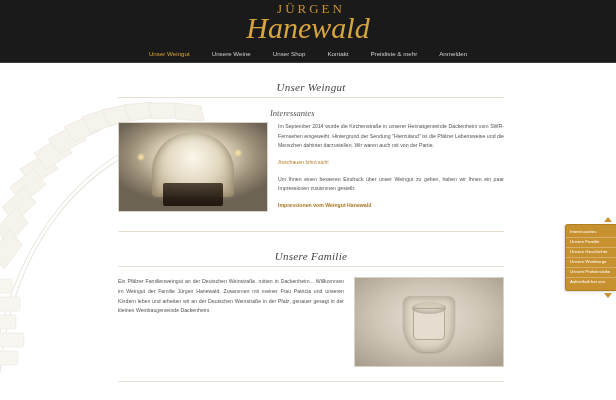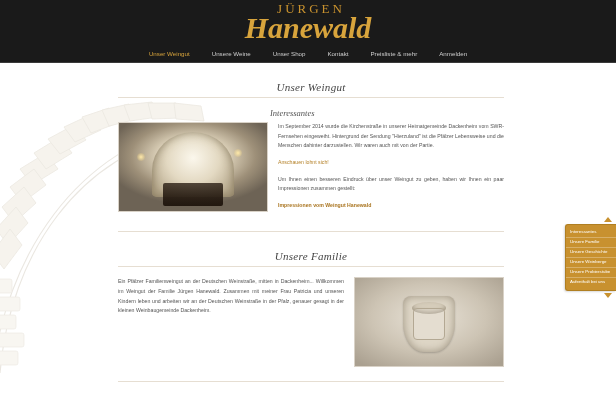--- a/index.html
+++ b/index.html
@@ -44,21 +44,21 @@
     letter-spacing: 3px;
     color: #c9922e;
     margin-left: 6px;
     margin-bottom: -2px;
   }
   .logo-last {
     display: block;
     font-family: "Liberation Serif", serif;
     font-style: italic;
     font-size: 30px;
-    font-weight: bold;
+    font-weight: normal;
     color: #d8a43c;
     letter-spacing: 0px;
   }
 
   
   .nav {
     width: 616px;
     height: 16px;
     background: #1a1a1a;
     border-bottom: 1px solid #3a3a3a;

